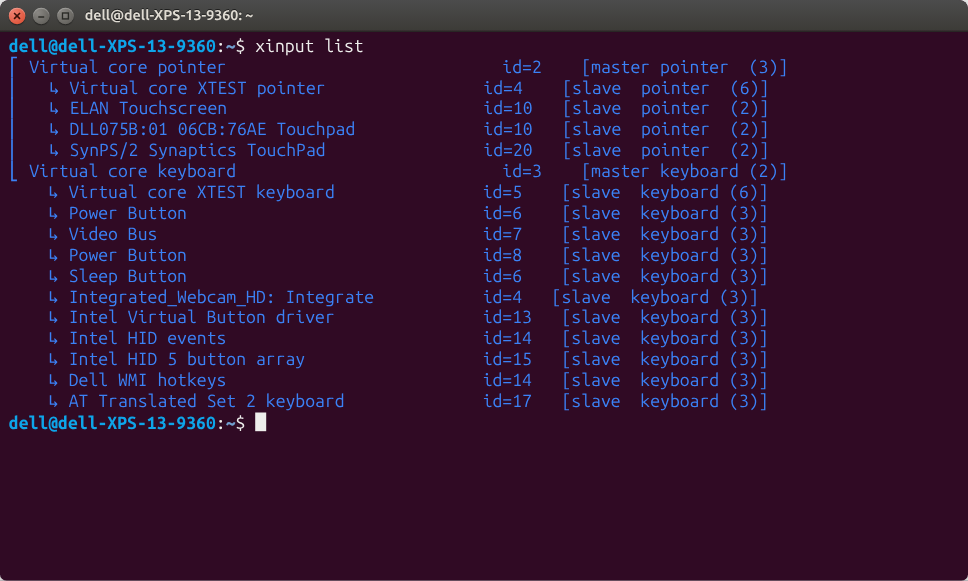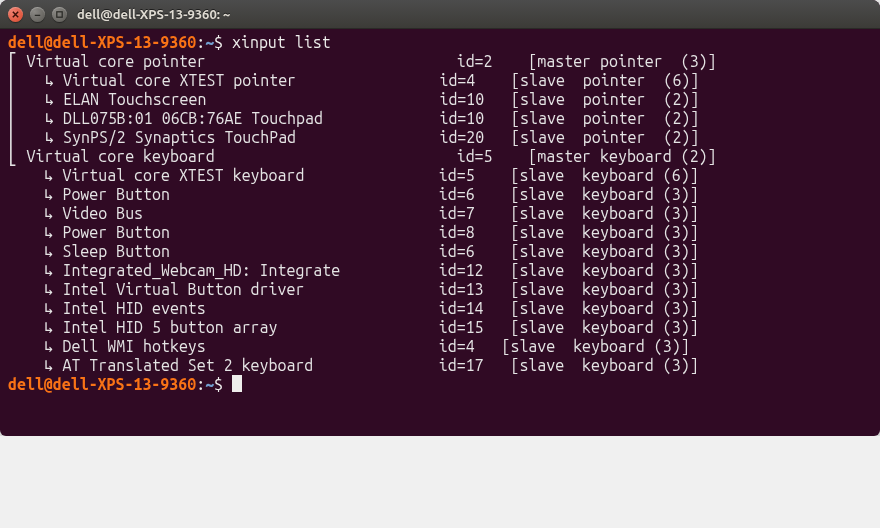--- a/index.html
+++ b/index.html
@@ -3,21 +3,21 @@
 <meta charset="utf-8">
 <style>
   body {
     margin: 0;
     padding: 0;
     background: #f0f0f0;
     font-family: "Ubuntu Mono", "DejaVu Sans Mono", "Consolas", monospace;
   }
   .window {
     width: 880px;
-    height: 436px;
+    height: 528px;
     background: #300a24;
     border-radius: 8px 8px 6px 6px;
     overflow: hidden;
     box-shadow: 0 2px 10px rgba(0,0,0,0.3);
     display: flex;
     flex-direction: column;
   }
   .titlebar {
     height: 28px;
     background: linear-gradient(to bottom, #4c4c4c 0%, #3c3b37 100%);
@@ -57,24 +57,24 @@
   }
   .terminal {
     flex: 1 1 auto;
     padding: 4px 8px;
     font-size: 16px;
     line-height: 19px;
     color: #eeeeec;
     white-space: pre;
     overflow: hidden;
   }
-  .prompt { color: #f97316; font-weight: bold; }
+  .prompt { color: #0ea5e9; font-weight: bold; }
   .tilde  { color: #729fcf; font-weight: bold; }
   .cmd    { color: #eeeeec; }
-  .out    { color: #e5e5e5; }
+  .out    { color: #3b82f6; }
   .cursor {
     display: inline-block;
     width: 10px;
     height: 17px;
     background: #eeeeec;
     vertical-align: -2px;
   }
 </style>
 </head>
 <body>
@@ -100,26 +100,26 @@
     </div>
     <div class="title">dell@dell-XPS-13-9360: ~</div>
   </div>
 
   <div class="terminal" id="terminal"><span class="prompt">dell@dell-XPS-13-9360</span><span class="cmd">:</span><span class="tilde">~</span><span class="cmd">$ </span><span class="cmd">xinput list</span>
 <span class="out">⎡ Virtual core pointer                            id=2    [master pointer  (3)]</span>
 <span class="out">⎜   ↳ Virtual core XTEST pointer                id=4    [slave  pointer  (6)]</span>
 <span class="out">⎜   ↳ ELAN Touchscreen                          id=10   [slave  pointer  (2)]</span>
 <span class="out">⎜   ↳ DLL075B:01 06CB:76AE Touchpad             id=10   [slave  pointer  (2)]</span>
 <span class="out">⎜   ↳ SynPS/2 Synaptics TouchPad                id=20   [slave  pointer  (2)]</span>
-<span class="out">⎣ Virtual core keyboard                           id=5    [master keyboard (2)]</span>
+<span class="out">⎣ Virtual core keyboard                           id=3    [master keyboard (2)]</span>
 <span class="out">    ↳ Virtual core XTEST keyboard               id=5    [slave  keyboard (6)]</span>
 <span class="out">    ↳ Power Button                              id=6    [slave  keyboard (3)]</span>
 <span class="out">    ↳ Video Bus                                 id=7    [slave  keyboard (3)]</span>
 <span class="out">    ↳ Power Button                              id=8    [slave  keyboard (3)]</span>
 <span class="out">    ↳ Sleep Button                              id=6    [slave  keyboard (3)]</span>
-<span class="out">    ↳ Integrated_Webcam_HD: Integrate           id=12   [slave  keyboard (3)]</span>
+<span class="out">    ↳ Integrated_Webcam_HD: Integrate           id=4   [slave  keyboard (3)]</span>
 <span class="out">    ↳ Intel Virtual Button driver               id=13   [slave  keyboard (3)]</span>
 <span class="out">    ↳ Intel HID events                          id=14   [slave  keyboard (3)]</span>
 <span class="out">    ↳ Intel HID 5 button array                  id=15   [slave  keyboard (3)]</span>
-<span class="out">    ↳ Dell WMI hotkeys                          id=4   [slave  keyboard (3)]</span>
+<span class="out">    ↳ Dell WMI hotkeys                          id=14   [slave  keyboard (3)]</span>
 <span class="out">    ↳ AT Translated Set 2 keyboard              id=17   [slave  keyboard (3)]</span>
 <span class="prompt">dell@dell-XPS-13-9360</span><span class="cmd">:</span><span class="tilde">~</span><span class="cmd">$ </span><span class="cursor"></span></div>
 </div>
 
 </body></html>

